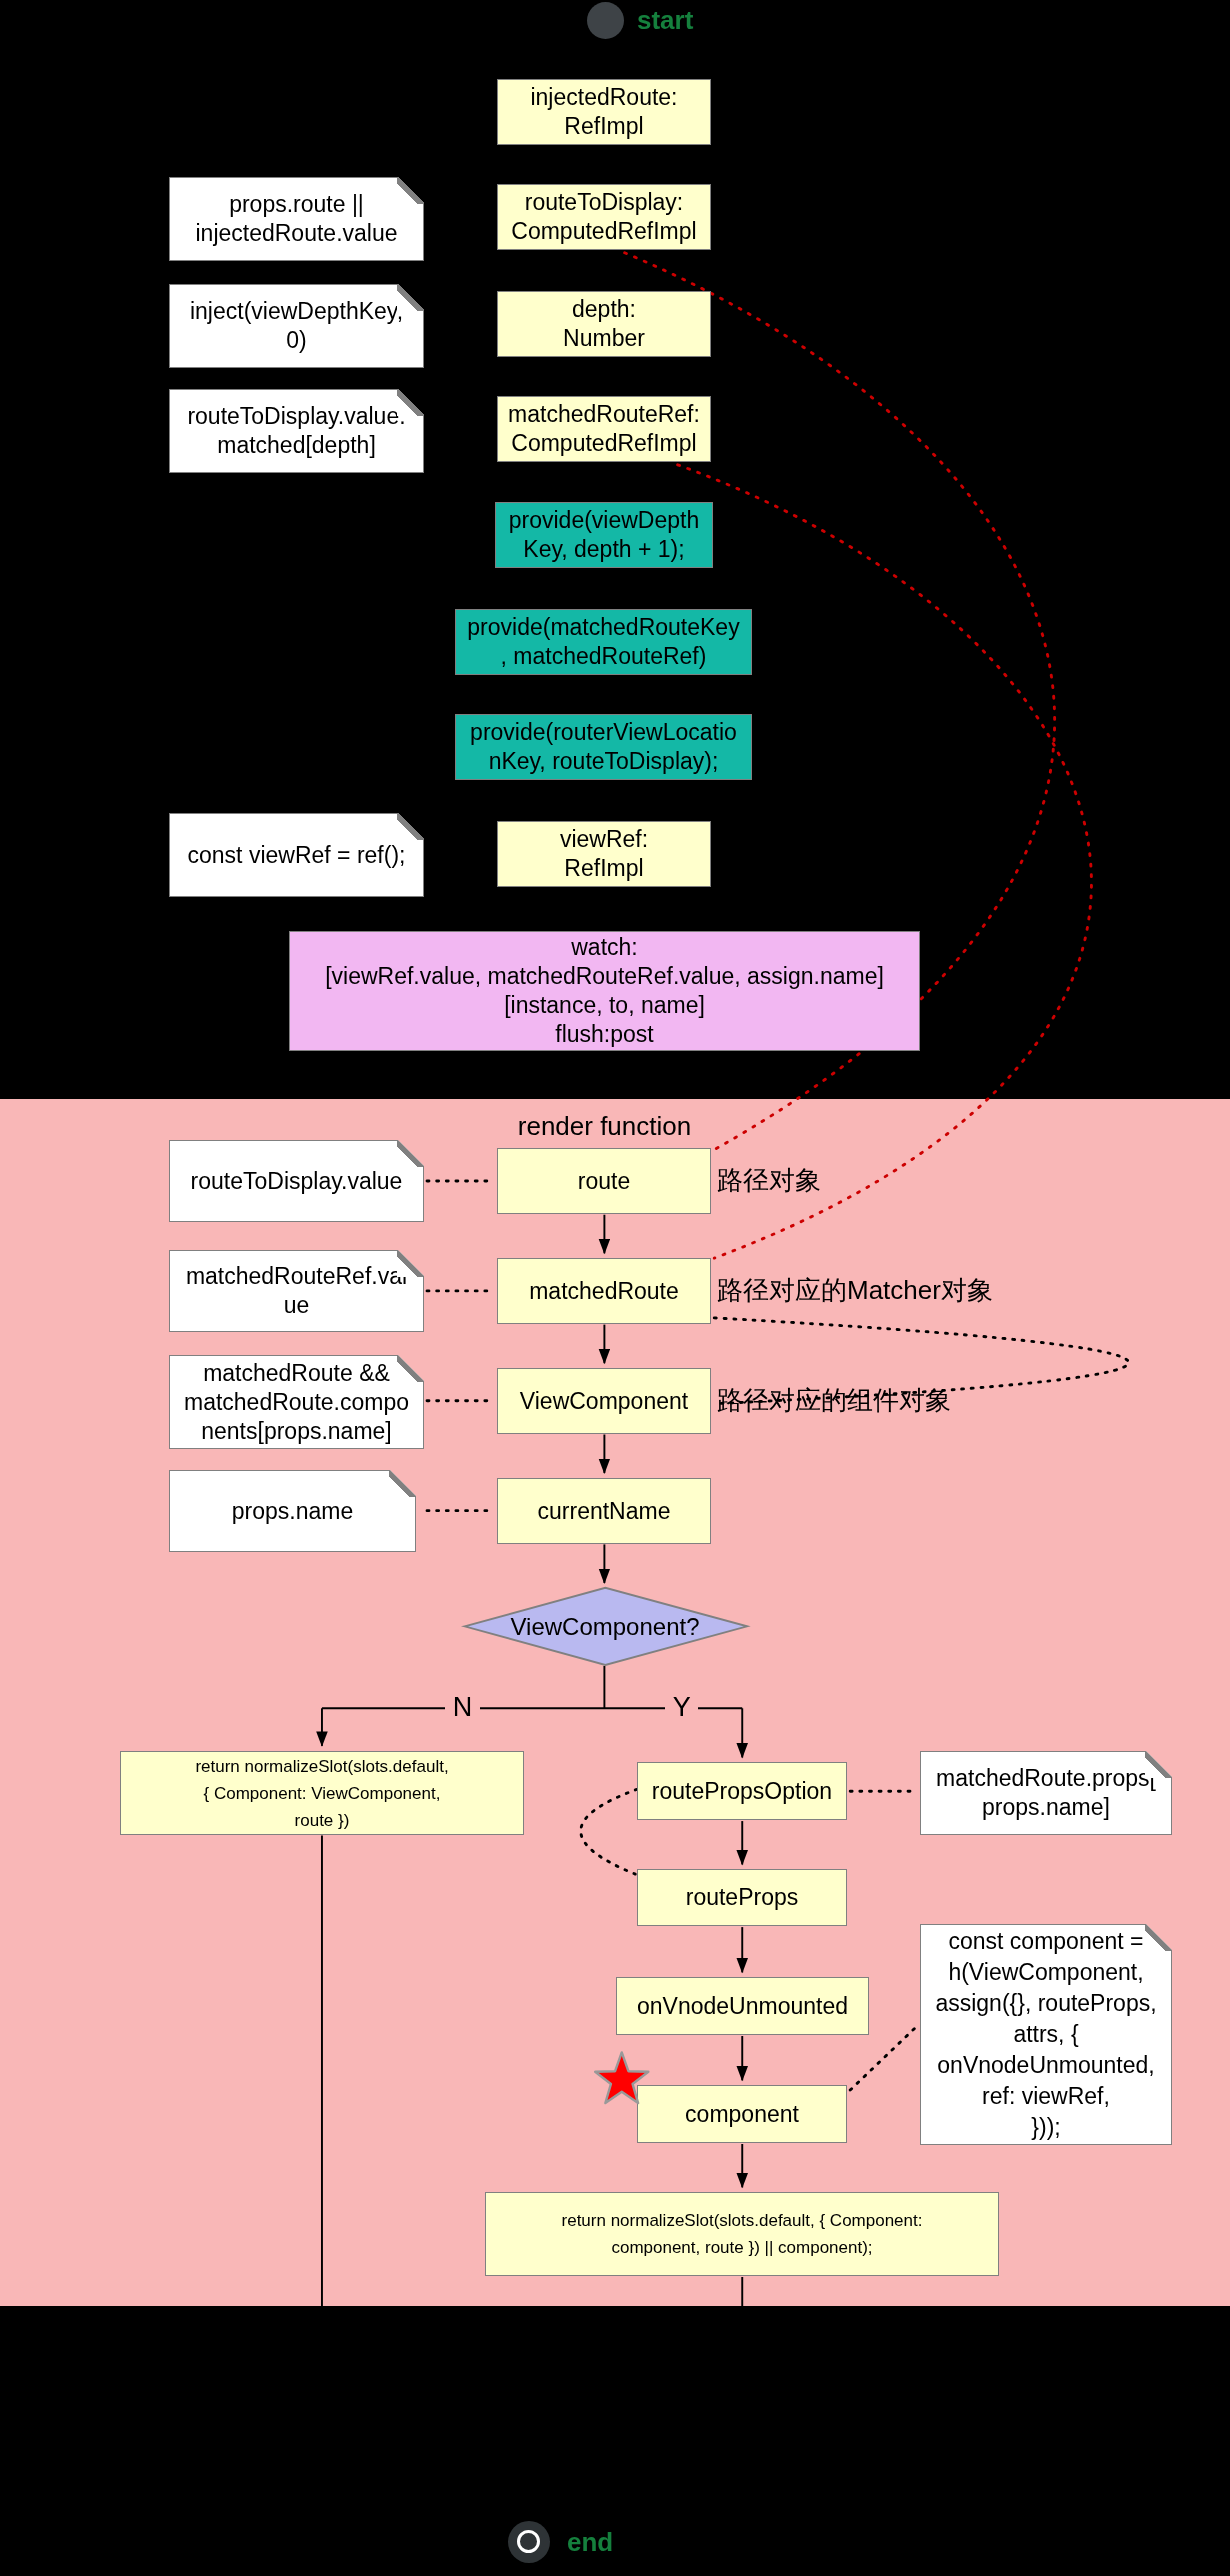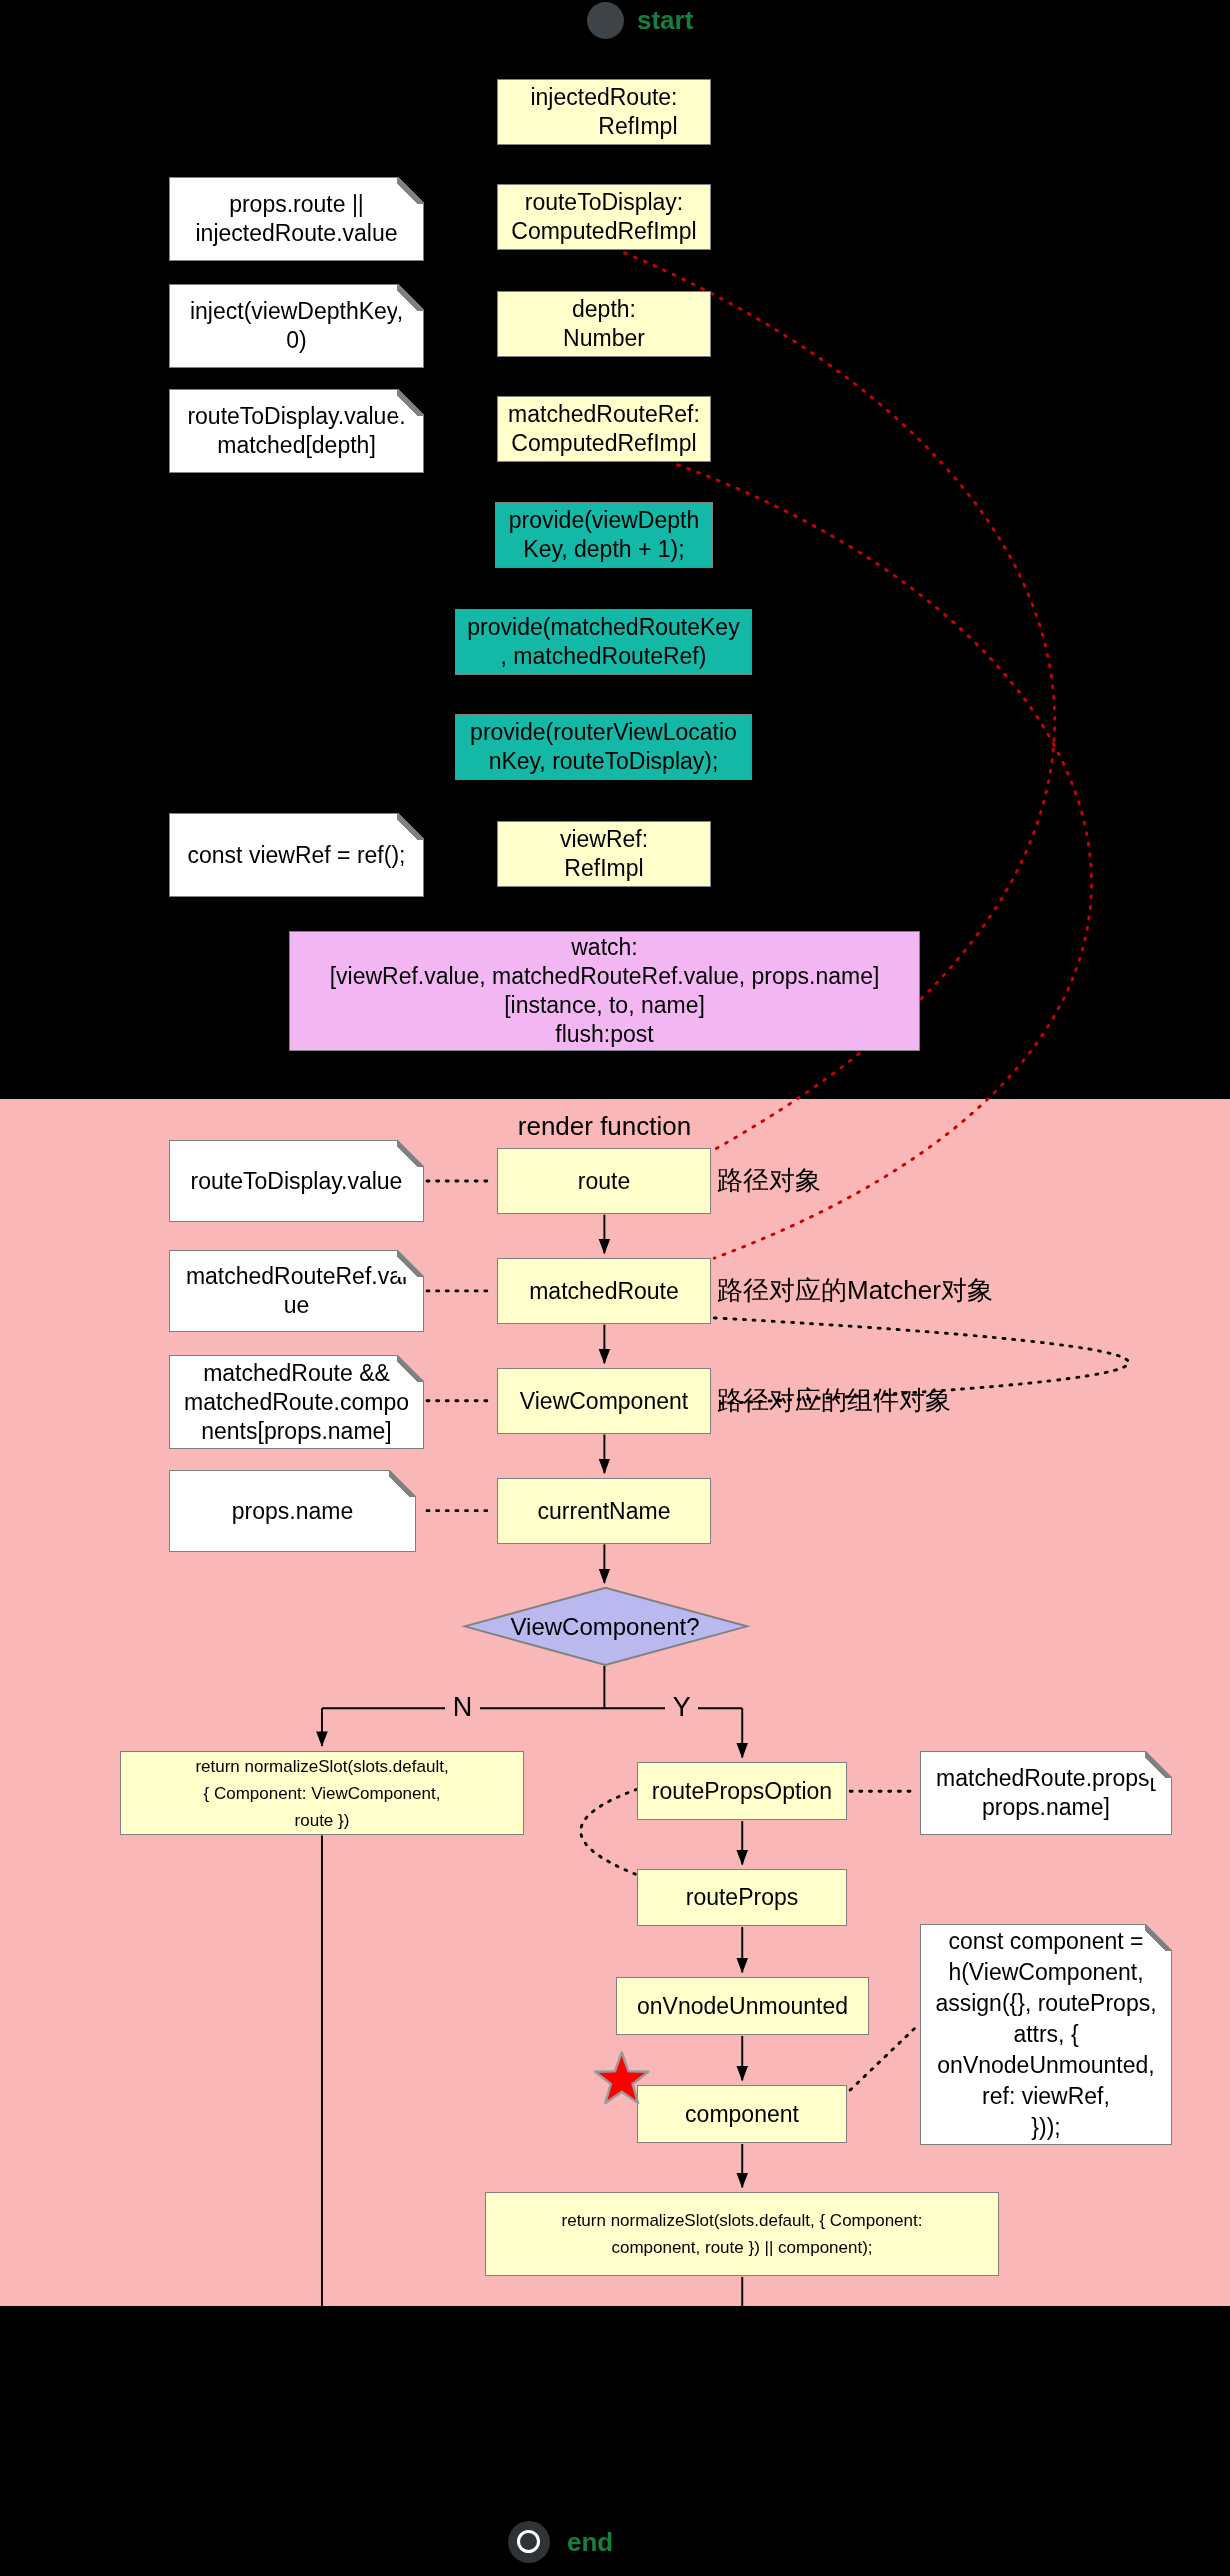--- a/index.html
+++ b/index.html
@@ -93,21 +93,21 @@
       <path d="M648,262 C1140,470 1300,880 740,1193"></path>
       <path d="M703,482 C1190,660 1340,1080 741,1305"></path>
     </g>
 
     <polygon points="482,1687 628,1647 775,1687 628,1727" fill="#B9B9F0" stroke="#808080" stroke-width="2"></polygon>
   </svg>
 
   <div class="terminal-circle" style="left:587px; top:1.9px; width:37px; height:37px;"></div>
   <div class="terminal-label" style="left:637px; top:4.8px; height:31px;">start</div>
 
-  <div class="node yellow" style="left:497px; top:79px; width:214px; height:66px;text-align:right;">injectedRoute:
+  <div class="node yellow" style="left:497px; top:79px; width:214px; height:66px;">injectedRoute:
 RefImpl</div>
   <div class="node yellow" style="left:497px; top:184px; width:214px; height:66px;">routeToDisplay:
 ComputedRefImpl</div>
   <div class="node yellow" style="left:497px; top:291px; width:214px; height:66px;">depth:
 Number</div>
   <div class="node yellow" style="left:497px; top:396px; width:214px; height:66px;">matchedRouteRef:
 ComputedRefImpl</div>
   <div class="node yellow" style="left:497px; top:821px; width:214px; height:66px;">viewRef:
 RefImpl</div>
 
@@ -120,21 +120,21 @@
   <div class="node note" style="left:169px; top:813px; width:255px; height:84px;">const viewRef = ref();</div>
 
   <div class="node green" style="left:495px; top:502px; width:218px; height:66px;">provide(viewDepth
 Key, depth + 1);</div>
   <div class="node green" style="left:455px; top:609px; width:297px; height:66px;">provide(matchedRouteKey
 , matchedRouteRef)</div>
   <div class="node green" style="left:455px; top:714px; width:297px; height:66px;">provide(routerViewLocatio
 nKey, routeToDisplay);</div>
 
   <div class="node violet" style="left:289px; top:931px; width:631px; height:120px;">watch:
-[viewRef.value, matchedRouteRef.value, props.name]
+[viewRef.value, matchedRouteRef.value, assign.name]
 [instance, to, name]
 flush:post</div>
 
   <div class="region-title" style="left:434px; top:1111px; width:341px;">render function</div>
 
   <div class="node note" style="left:169px; top:1140px; width:255px; height:82px;">routeToDisplay.value</div>
   <div class="node yellow" style="left:497px; top:1148px; width:214px; height:66px;">route</div>
   <div class="anno" style="left:717px; top:1167px; height:27px;">路径对象</div>
 
   <div class="node note" style="left:169px; top:1250px; width:255px; height:82px;">matchedRouteRef.val

